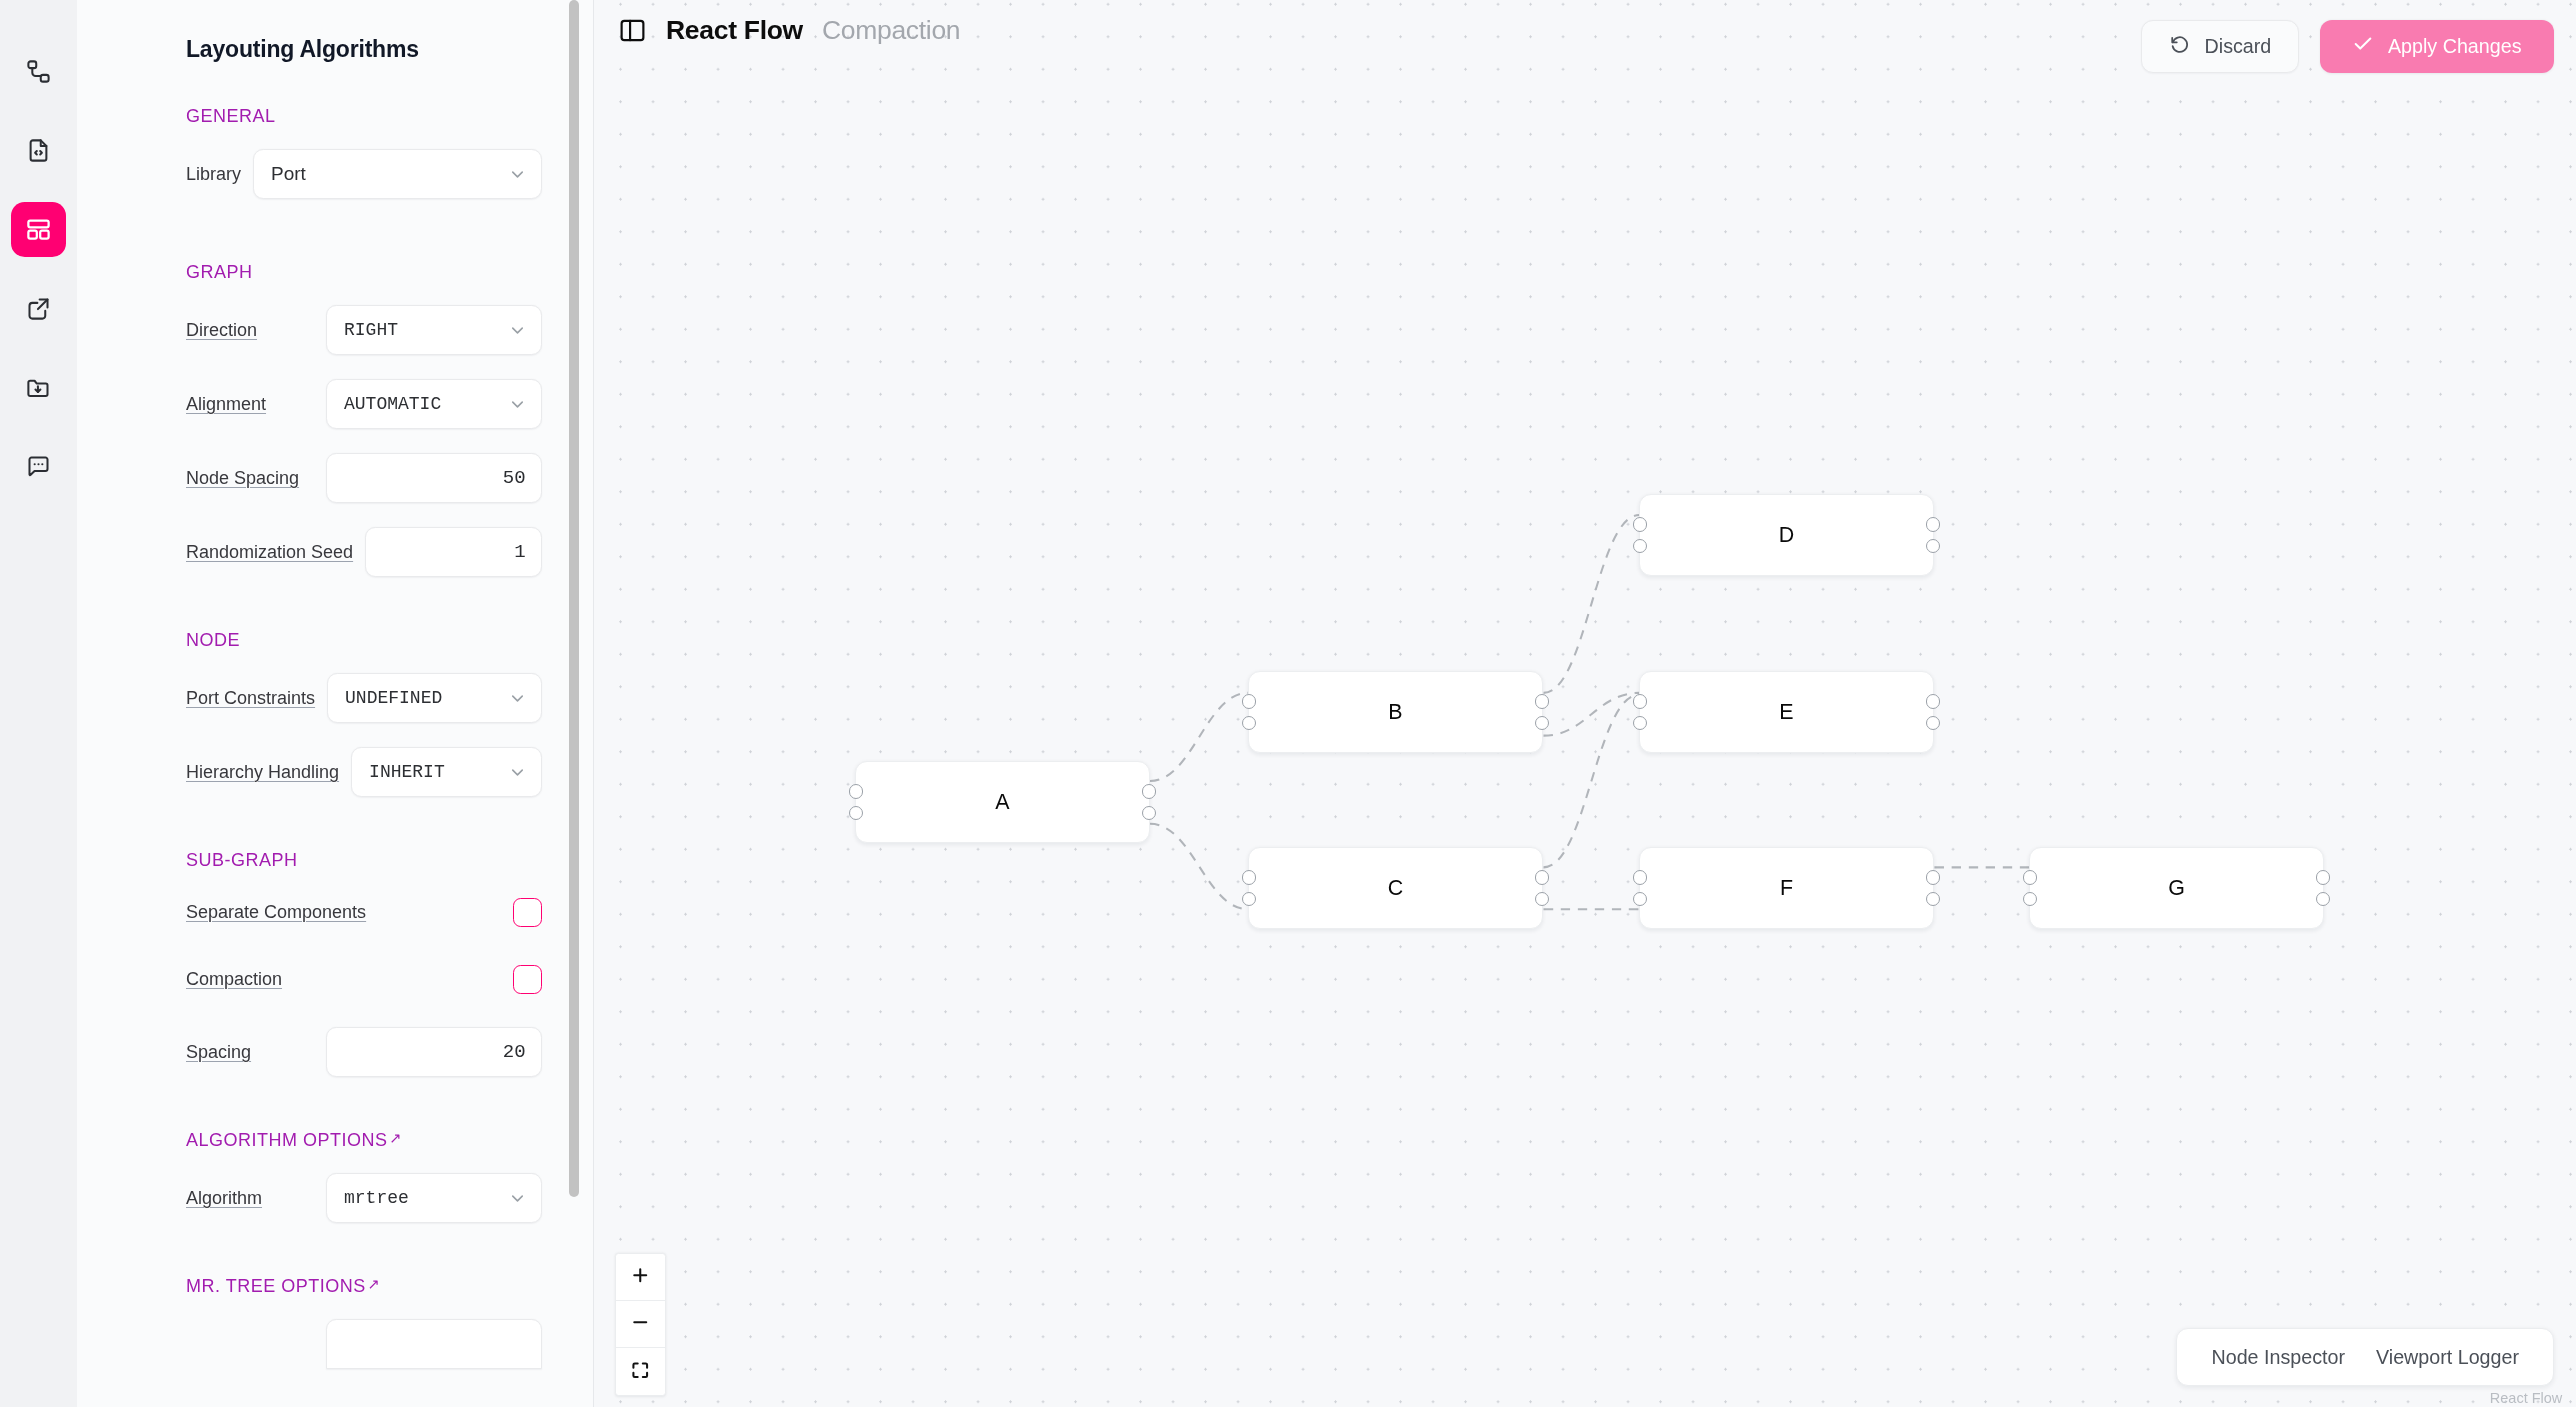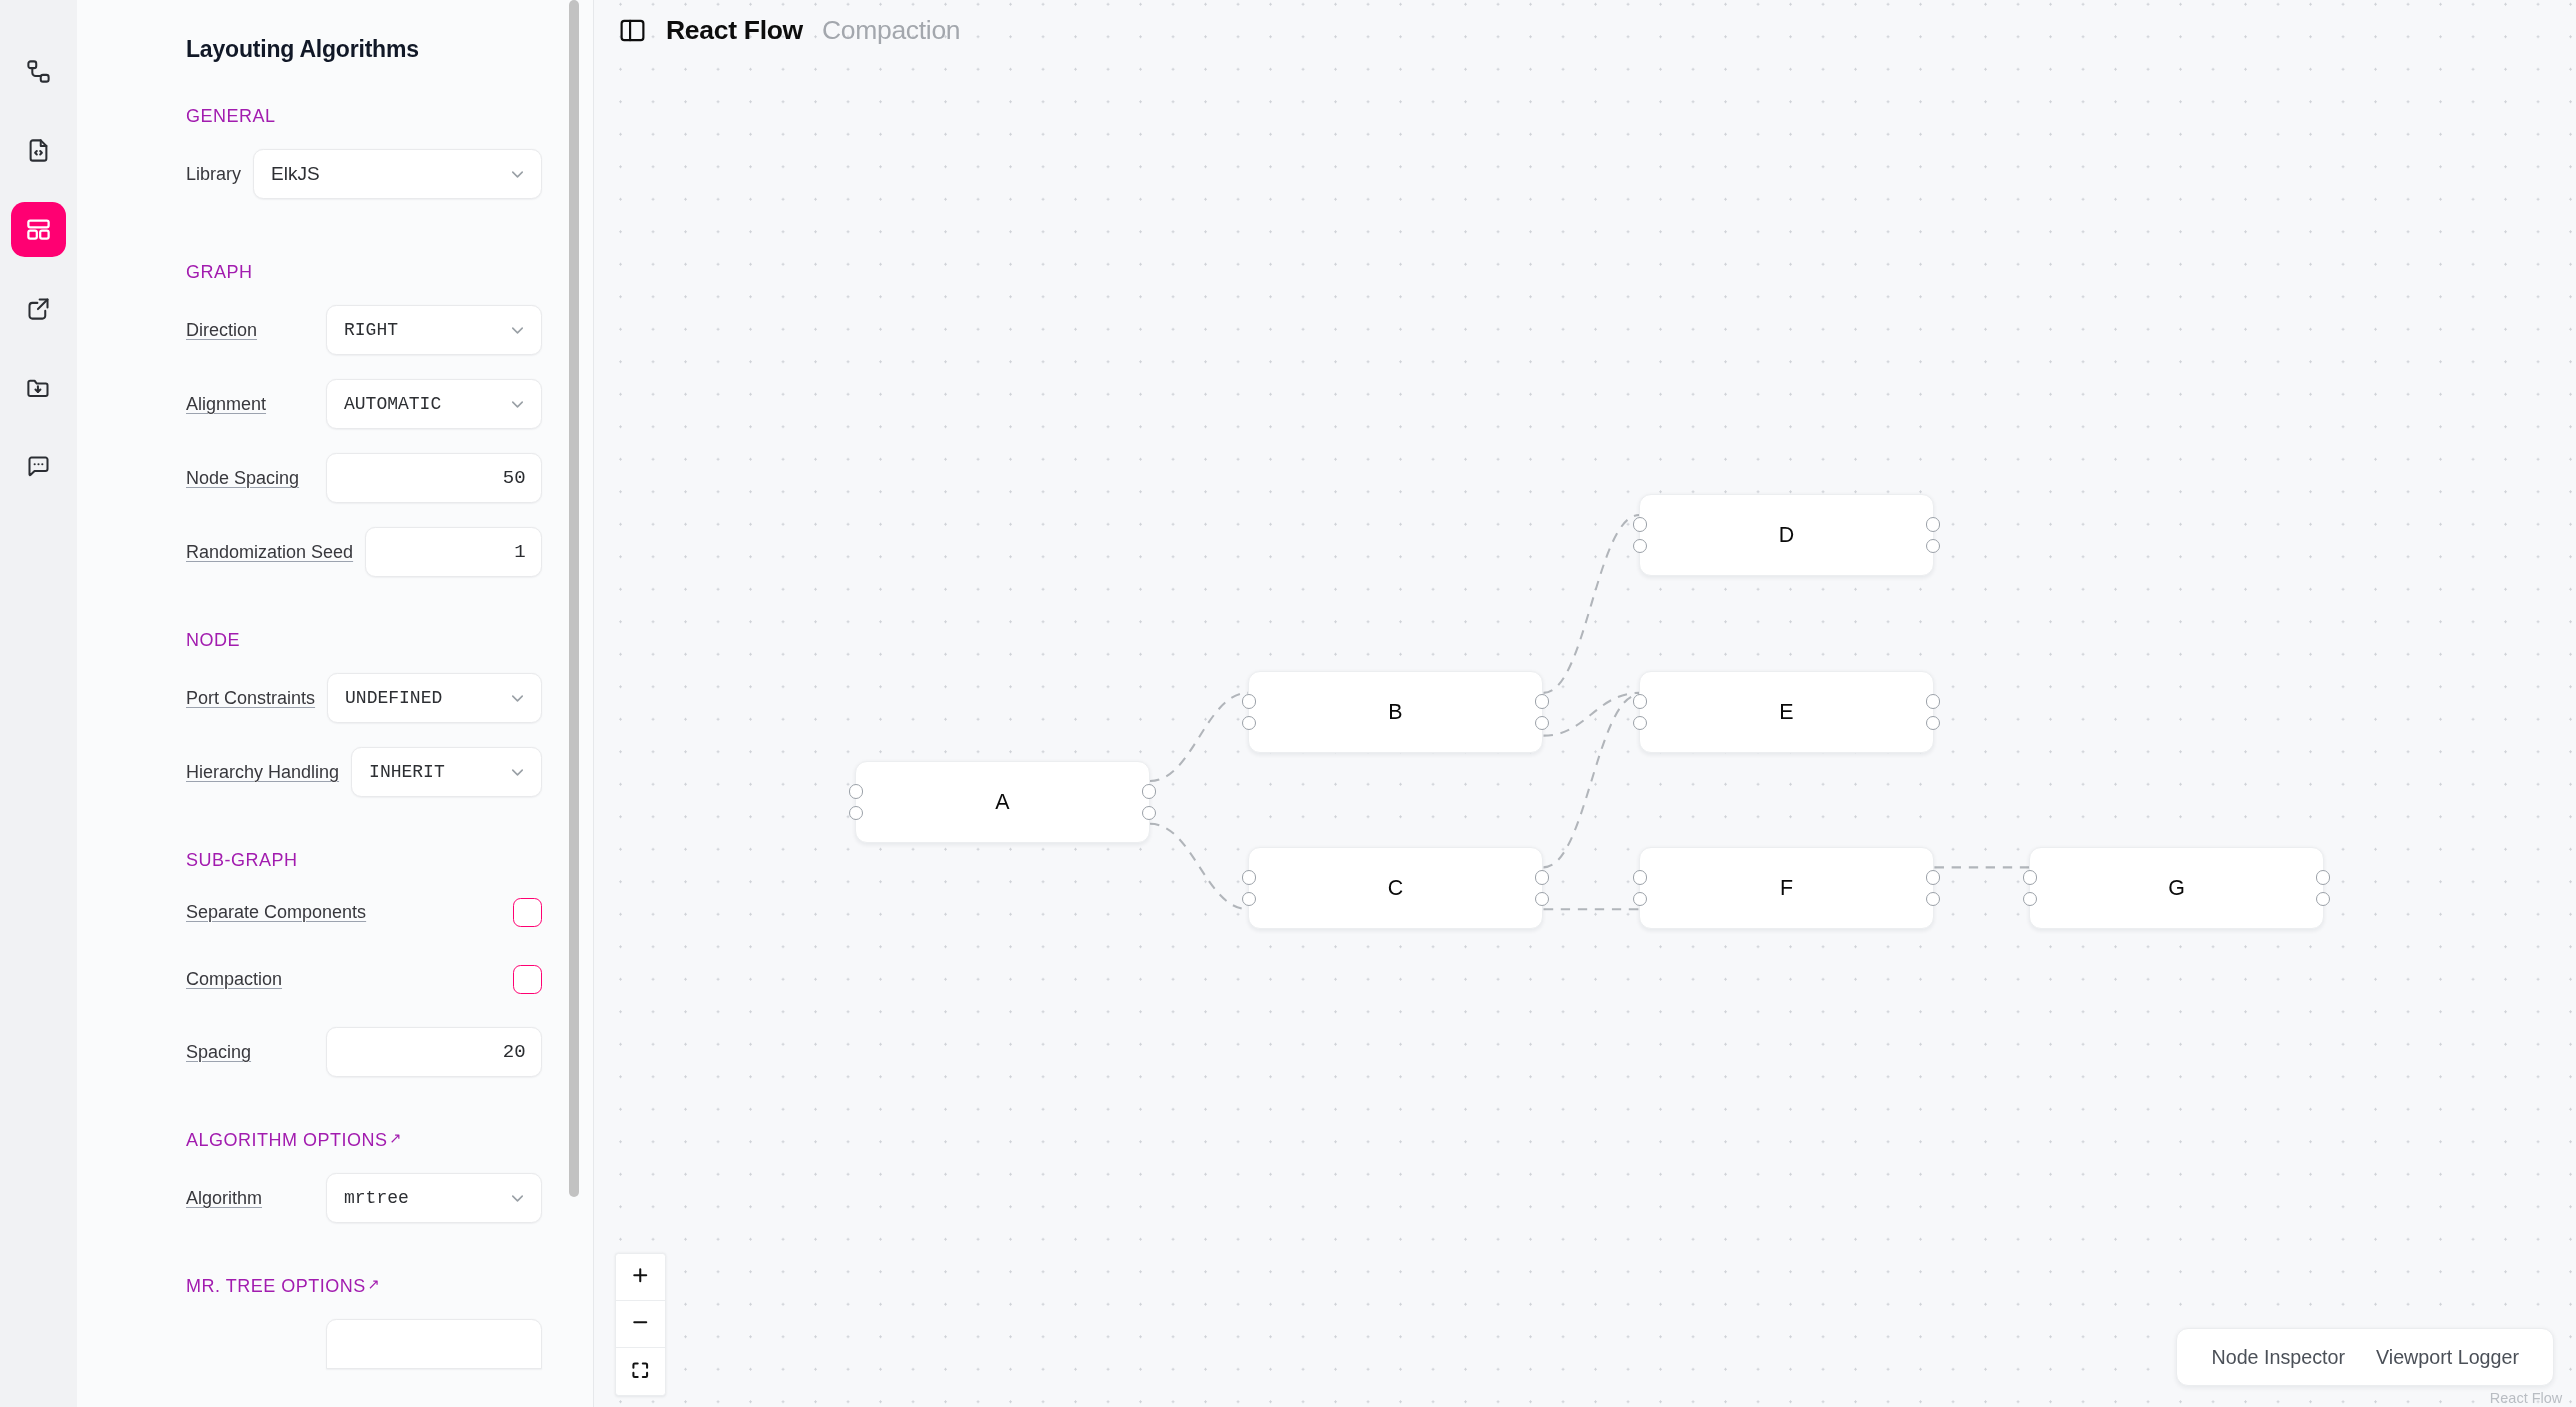--- a/index.html
+++ b/index.html
@@ -271,21 +271,21 @@
 
   <div class="sidebar">
     <div class="sb-inner">
       <div class="sb-title">Layouting Algorithms</div>
 
       <div class="sb-section">GENERAL</div>
 
       <div class="row">
         <span class="lbl plain">Library</span>
         <div class="ctl sel wide">
-          <span class="val sans">ElkJS</span>
+          <span class="val sans">Port</span>
           <span class="chev">
             <svg width="19" height="19" viewBox="0 0 24 24" fill="none" stroke="#9aa0a6" stroke-width="2" stroke-linecap="round" stroke-linejoin="round">
                 <path d="M6 9l6 6 6-6"></path>
               </svg>
           </span>
         </div>
       </div>
 
       <div class="gap-big"></div>
       <div class="sb-section">GRAPH</div>
@@ -485,20 +485,39 @@
       <span class="panel-icon">
         <svg width="29" height="29" viewBox="0 0 24 24" fill="none" stroke="#0d0d0d" stroke-width="1.8" stroke-linecap="round" stroke-linejoin="round">
           <rect x="3" y="4" width="18" height="16" rx="2.2"></rect>
           <path d="M10 4v16"></path>
         </svg>
       </span>
       <span class="hdr-title">React Flow</span>
       <span class="hdr-sub">Compaction</span>
     </div>
 
+    <div class="hdr-right">
+      <div class="btn btn-discard">
+        <span>
+          <svg width="22" height="22" viewBox="0 0 24 24" fill="none" stroke="#4b5058" stroke-width="1.9" stroke-linecap="round" stroke-linejoin="round">
+            <path d="M3.5 5.2v5h5"></path>
+            <path d="M4.2 10.2A8 8 0 1 1 4 14.4"></path>
+          </svg>
+        </span>
+        <span>Discard</span>
+      </div>
+      <div class="btn btn-apply">
+        <span>
+          <svg width="22" height="22" viewBox="0 0 24 24" fill="none" stroke="#ffffff" stroke-width="2.2" stroke-linecap="round" stroke-linejoin="round">
+            <path d="M20 6L9 17l-5-5"></path>
+          </svg>
+        </span>
+        <span>Apply Changes</span>
+      </div>
+    </div>
 
     <div class="controls">
       <div class="ctrl-btn">
         <span>
           <svg width="20.5" height="20.5" viewBox="0 0 24 24" fill="none" stroke="#131313" stroke-width="2.4" stroke-linecap="round">
               <path d="M12 5v14M5 12h14"></path>
             </svg>
         </span>
       </div>
       <div class="ctrl-btn">

